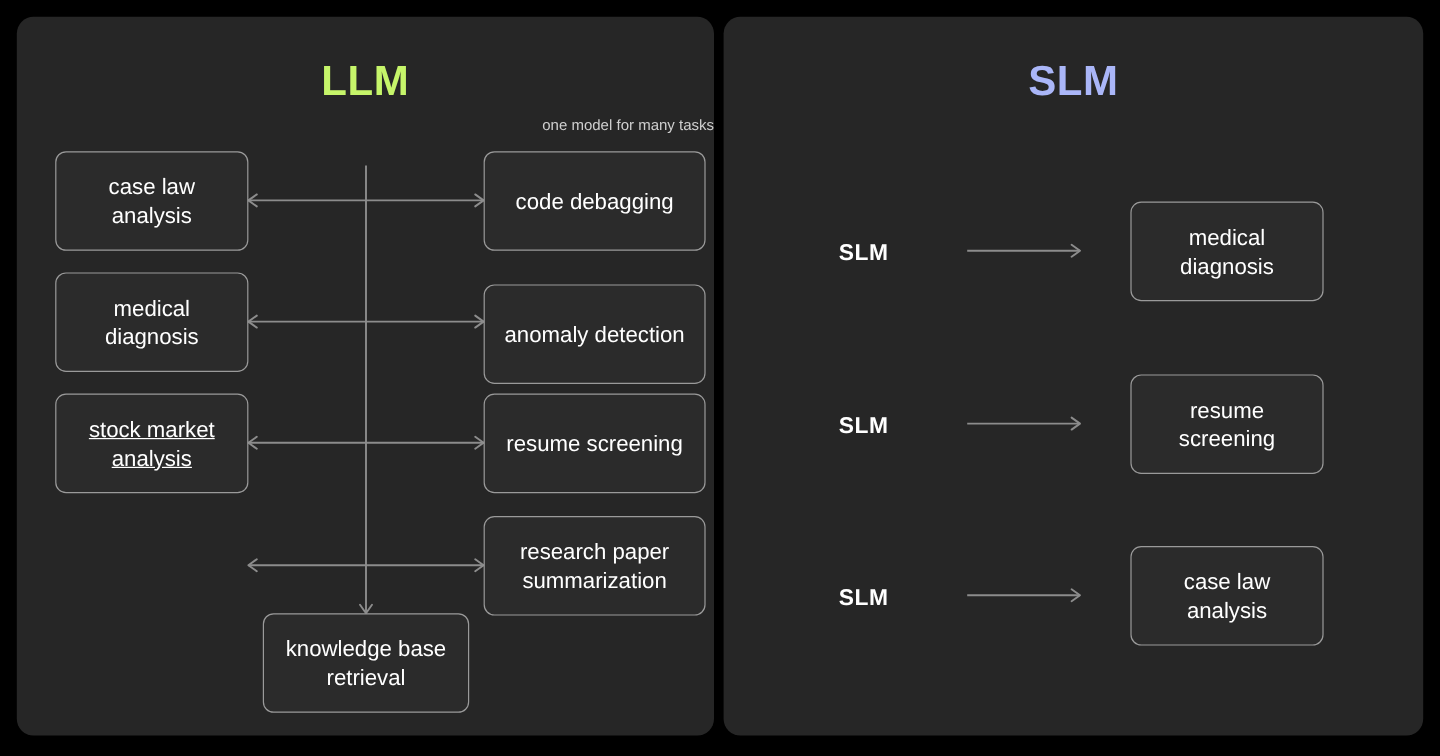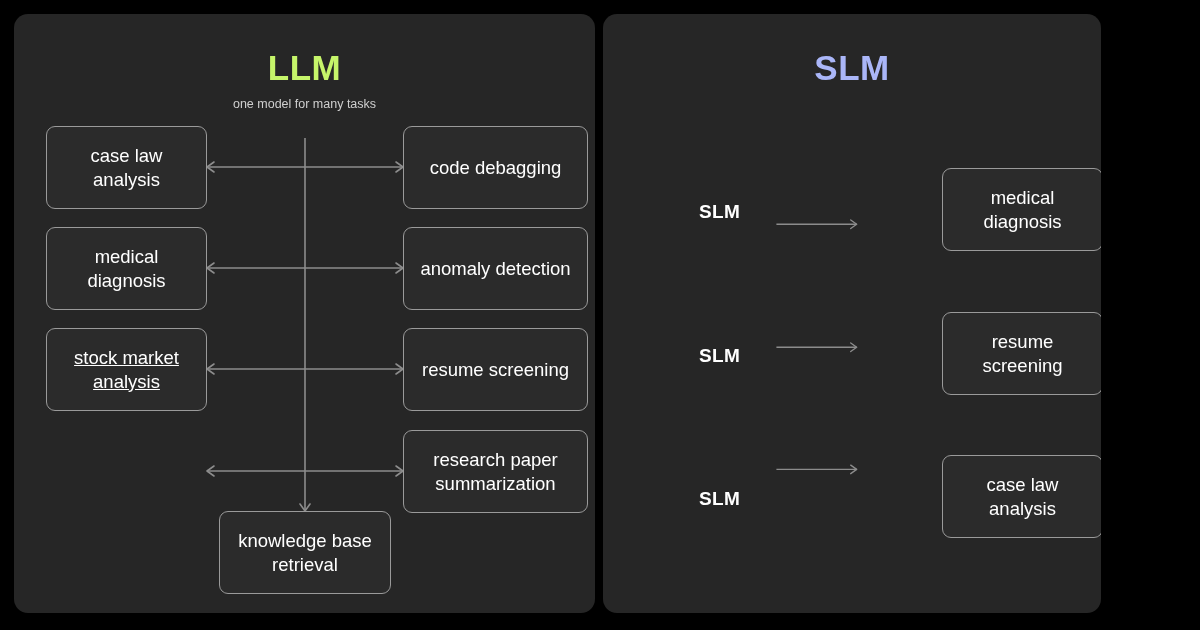--- a/index.html
+++ b/index.html
@@ -24,42 +24,42 @@
   
   .panel {
     position: absolute;
     top: 14px;
     height: 599px;
     background: #262626;
     border-radius: 14px;
     overflow: hidden;
   }
   .panel-left  { left: 14px;  width: 581px; }
-  .panel-right { left: 603px; width: 498px; }
+  .panel-right { left: 603px; width: 583px; }
 
   
   .panel-title {
     position: absolute;
     left: 0;
     right: 0;
     text-align: center;
     font-size: 35px;
     font-weight: bold;
     letter-spacing: 0.5px;
     line-height: 1;
   }
   .title-llm { top: 36px; color: #c6f56a; }
   .title-slm { top: 36px; color: #aab6f8; }
 
   .panel-subtitle {
     position: absolute;
     left: 0;
     right: 0;
     top: 83px;
-    text-align: center;
+    text-align: right;
     font-size: 12.5px;
     color: #cfcfcf;
     font-weight: normal;
     line-height: 1.2;
   }
 
   
   .task-box {
     position: absolute;
     box-sizing: border-box;
@@ -154,21 +154,21 @@
     <div class="task-box lbox-left row-h" style="top:213px;">
       <span>medical diagnosis</span>
     </div>
     <div class="task-box lbox-left row-h" style="top:314px;text-decoration:underline;">
       <span>stock market analysis</span>
     </div>
 
     <div class="task-box lbox-right row-h" style="top:112px;">
       <span>code debagging</span>
     </div>
-    <div class="task-box lbox-right row-h" style="top:213px;">
+    <div class="task-box lbox-right row-h" style="top:223px;">
       <span>anomaly detection</span>
     </div>
     <div class="task-box lbox-right row-h" style="top:314px;">
       <span>resume screening</span>
     </div>
     <div class="task-box lbox-right row-h" style="top:416px;">
       <span>research paper summarization</span>
     </div>
 
     <div class="task-box lbox-mid row-h" style="top:497px;">

